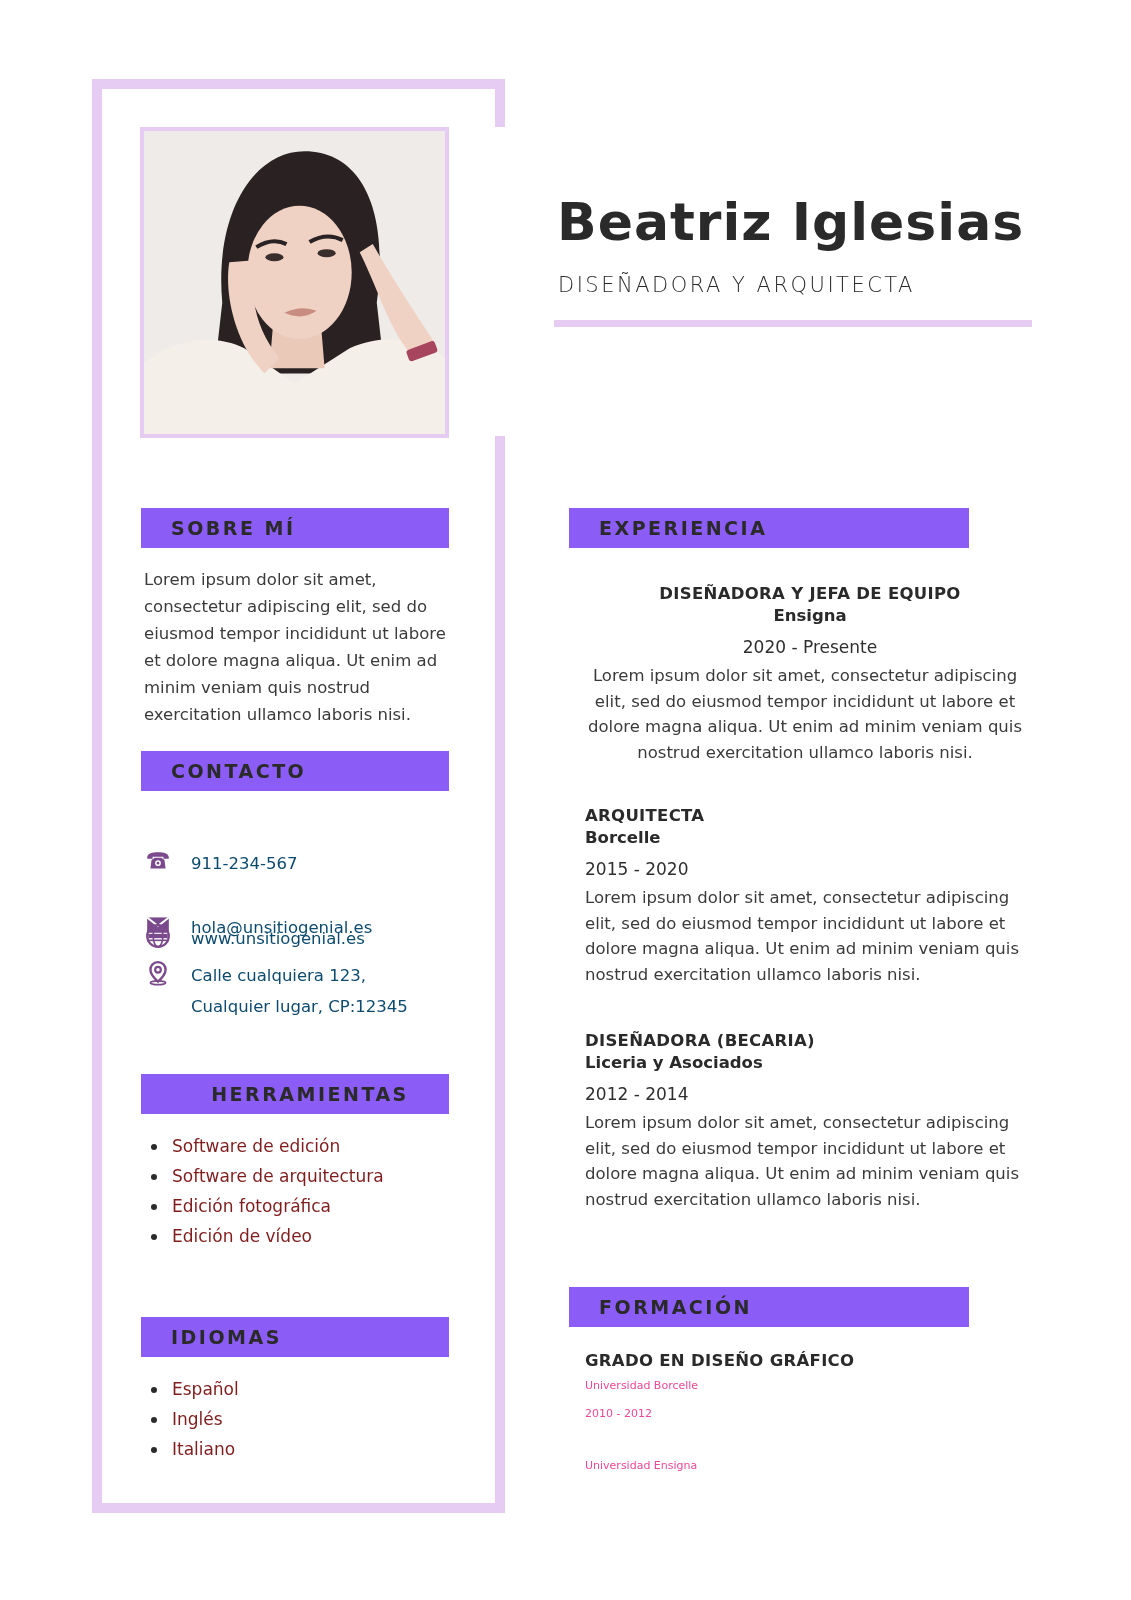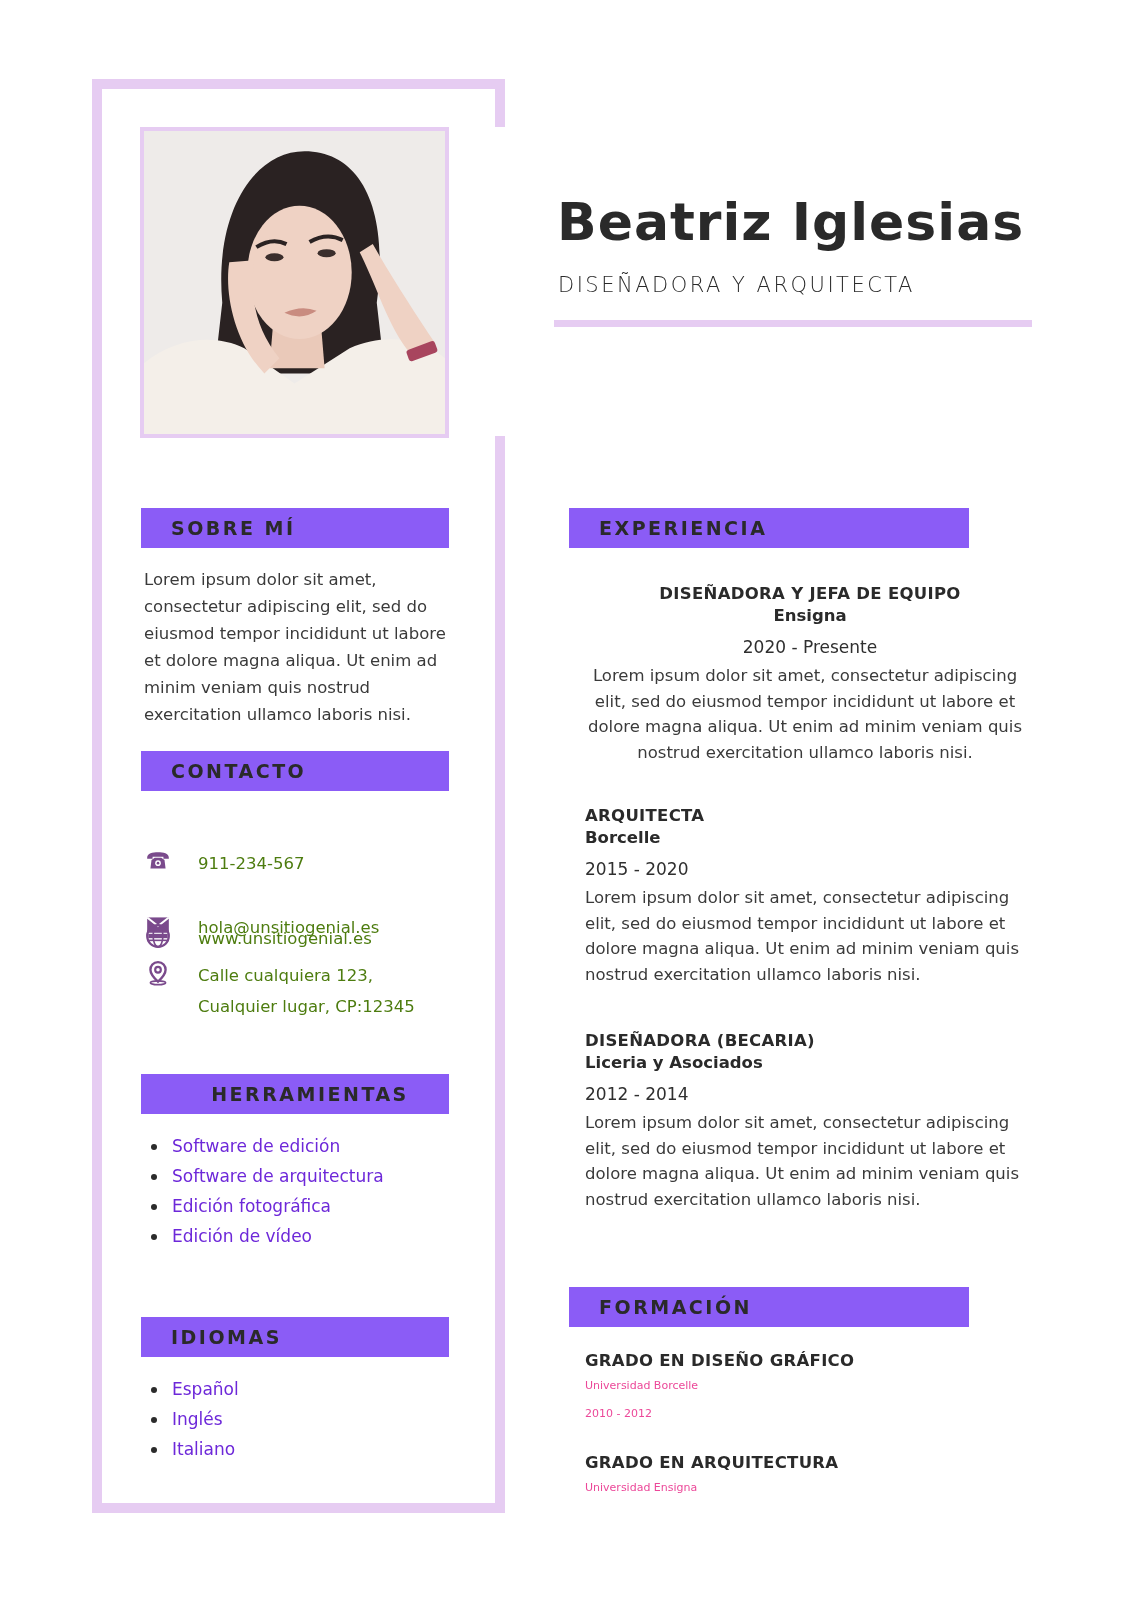--- a/index.html
+++ b/index.html
@@ -36,24 +36,24 @@
 
   .para {
     position: absolute; font-size: 17px; line-height: 27px; color: #3a3a3a;
     font-family: "DejaVu Sans", sans-serif; font-weight: normal;
   }
   .about { left: 144px; top: 566px; width: 310px; font-size: 16.5px; }
 
   .contact-row { position: absolute; left: 144px; display: flex; align-items: flex-start; }
   .contact-row .icon { width: 28px; height: 26px; display: flex; align-items: center; justify-content: center; }
   .contact-row .icon svg { width: 26px; height: 26px; }
-  .contact-row .txt { margin-left: 26px; font-size: 16.5px; line-height: 31px; color: #4d7c0f; }
+  .contact-row .txt { margin-left: 19px; font-size: 16.5px; line-height: 31px; color: #0c4a6e; }
 
   .bullets { position: absolute; left: 148px; list-style: none; }
-  .bullets li { position: relative; padding-left: 24px; font-size: 17px; line-height: 30px; color: #6d28d9; }
+  .bullets li { position: relative; padding-left: 24px; font-size: 17px; line-height: 30px; color: #7f1d1d; }
   .bullets li::before {
     content: ""; position: absolute; left: 3px; top: 13px; width: 6px; height: 6px;
     border-radius: 50%; background: #2b2b2b;
   }
 
   .job { position: absolute; left: 585px; width: 450px; }
   .job .jtitle { font-weight: bold; font-size: 16.5px; color: #2a2a2a; line-height: 22px; letter-spacing: 0.3px; }
   .job .jcomp { font-weight: bold; font-size: 16.5px; color: #2a2a2a; line-height: 22px; }
   .job .jdate { font-size: 17px; color: #2f2f2f; line-height: 22px; margin-top: 9px; }
   .job .jdesc { font-size: 16.5px; color: #3a3a3a; line-height: 25.5px; margin-top: 5px; width: 440px; }
@@ -195,15 +195,14 @@
 
 <div class="section-head right-head" style="top:1287px;">FORMACIÓN</div>
 
 <div class="edu" style="top:1350px;">
   <div class="etitle">GRADO EN DISEÑO GRÁFICO</div>
   <div class="esub">Universidad Borcelle</div>
   <div class="esub">2010 - 2012</div>
 </div>
 
 <div class="edu" style="top:1452px;">
-  <div class="etitle">GRADO EN ARQUITECTURA</div>
   <div class="esub">Universidad Ensigna</div>
 </div>
 
 </body></html>

